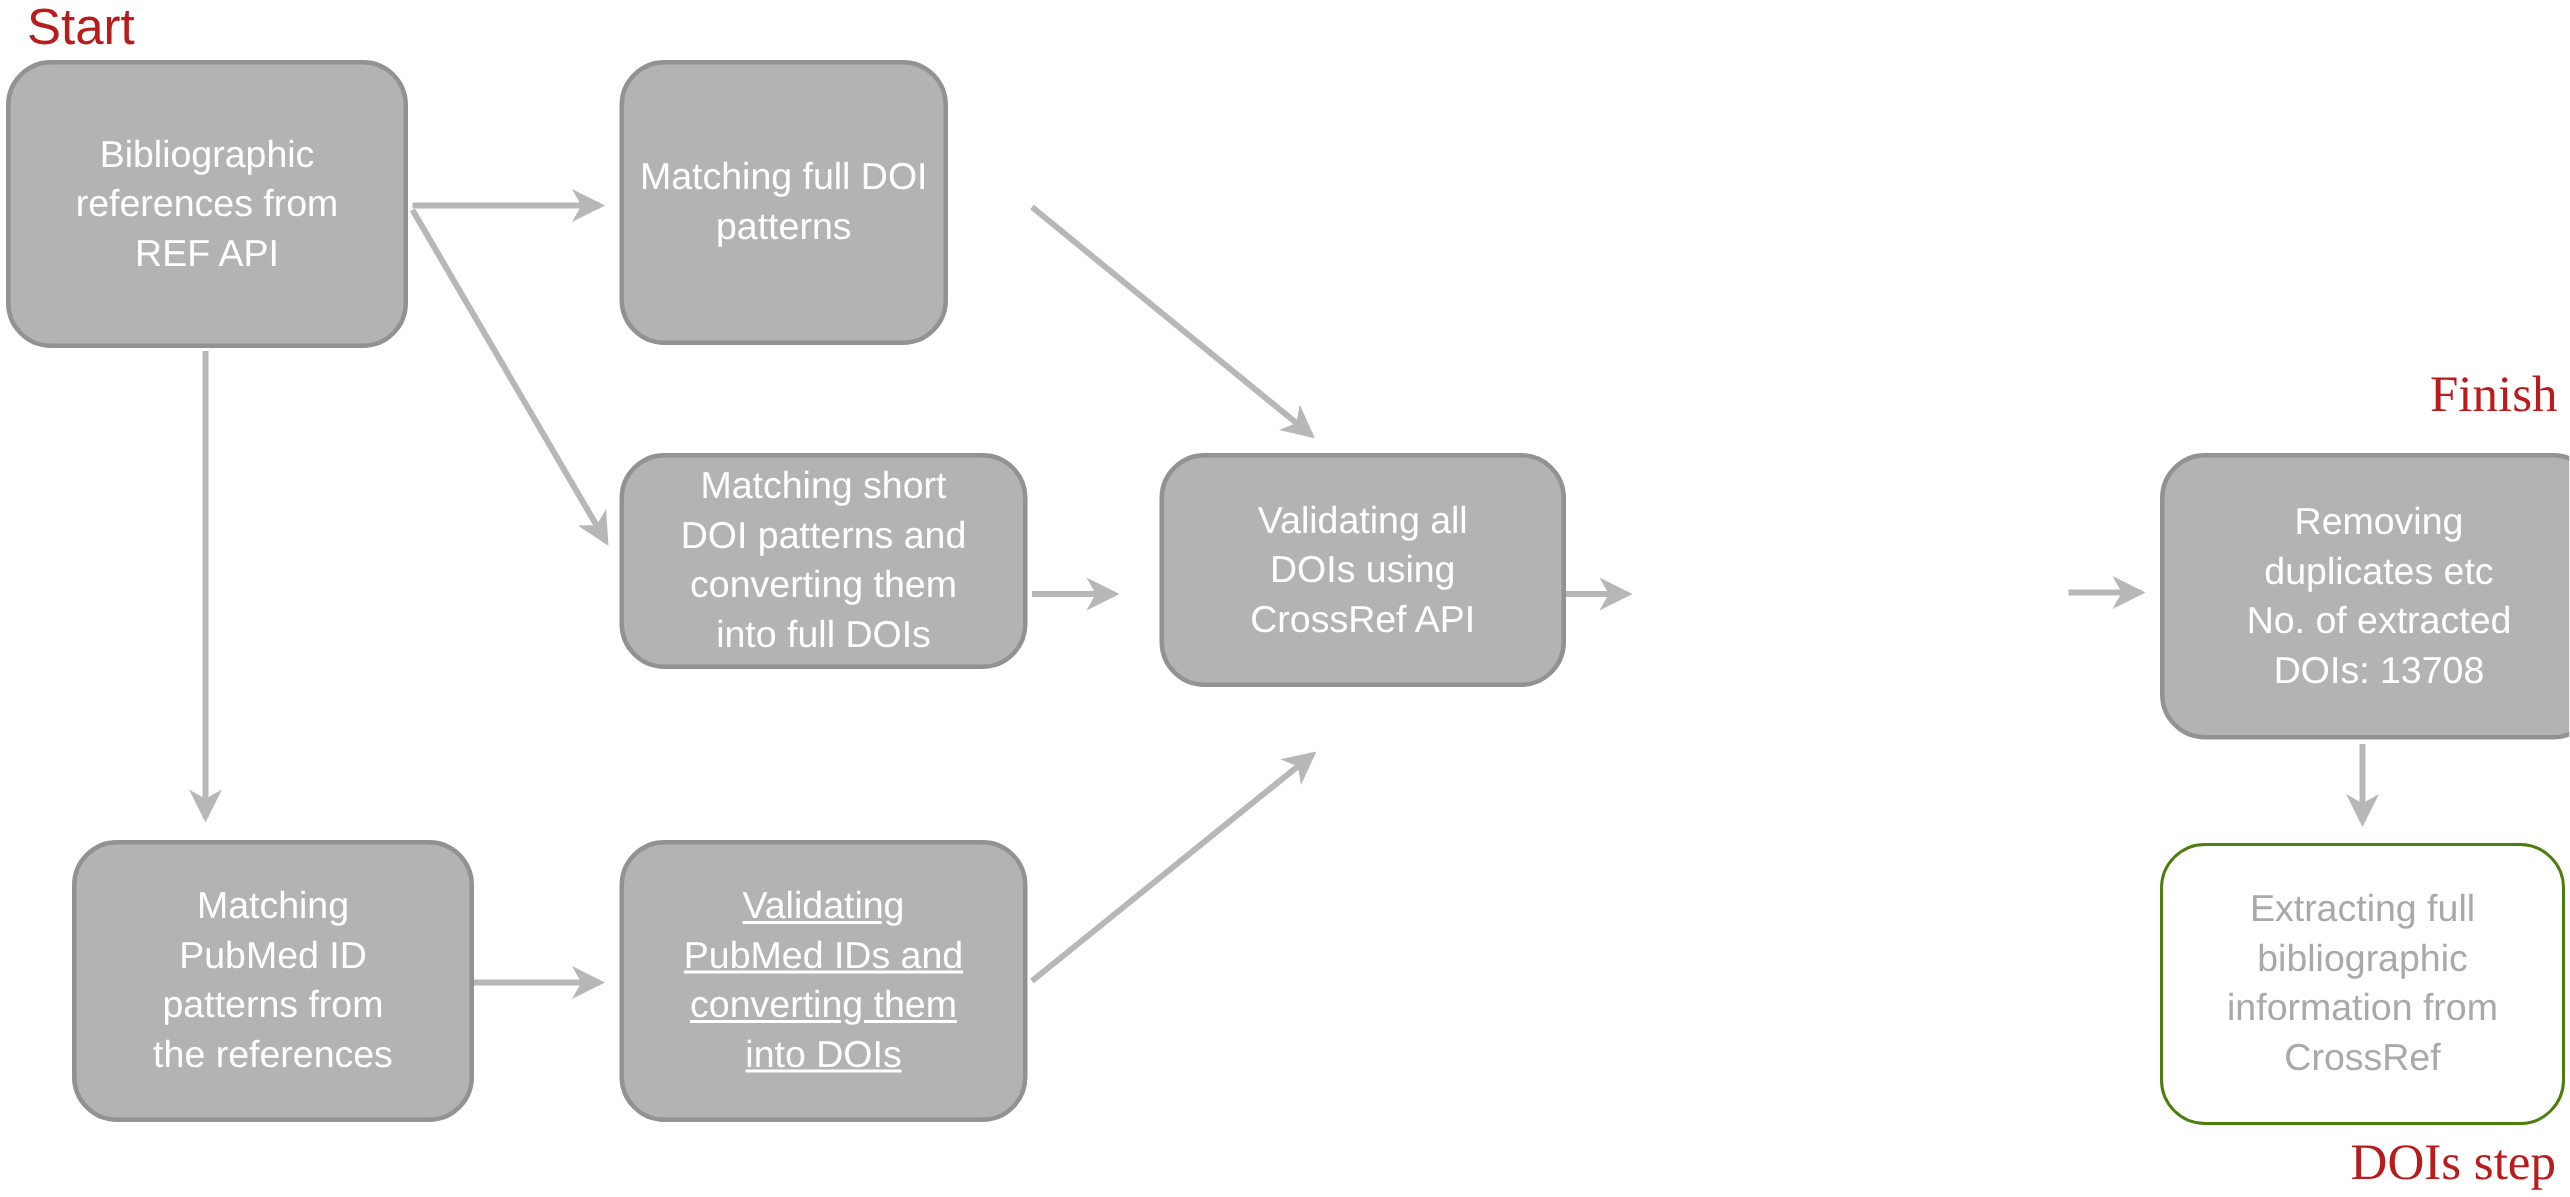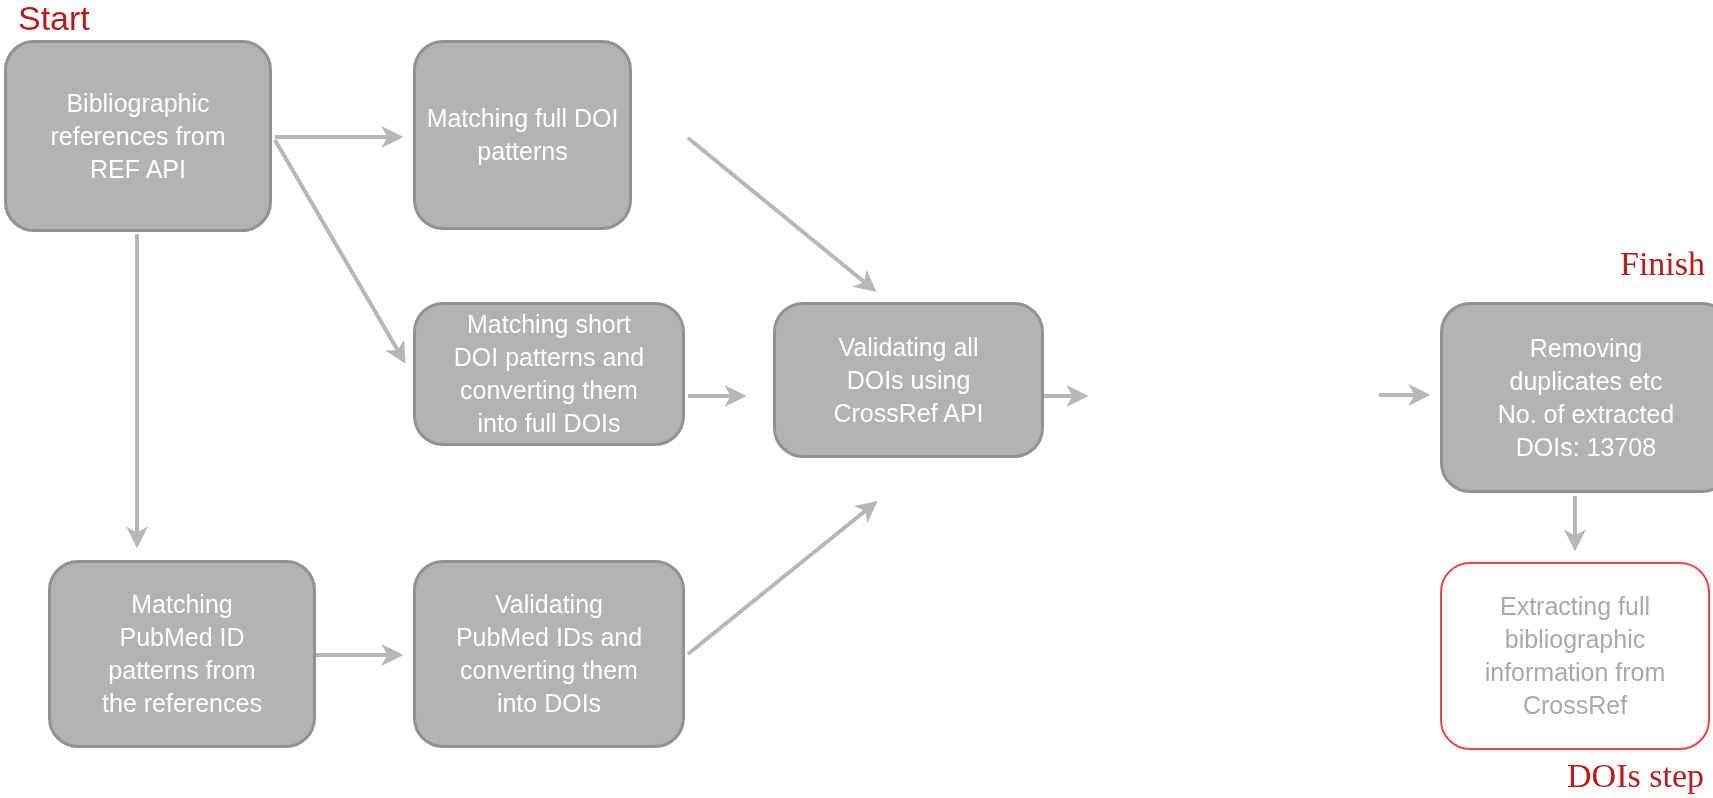--- a/index.html
+++ b/index.html
@@ -35,40 +35,40 @@
     text-align: center;
     font-size: 25px;
     line-height: 33px;
   }
   .node .node-label {
     white-space: pre-line;
     padding: 0 6px;
   }
   .node.extra {
     background: #ffffff;
-    border: 2px solid #ef4444;
+    border: 2px solid #4d7c0f;
     color: #a9a9a9;
   }
   .edge-label {
     position: absolute;
     color: #b91c1c;
     font-size: 34px;
     line-height: 32px;
     white-space: nowrap;
   }
   .edge-label.right {
     text-align: right;
     font-family: Liberation Serif, serif;
   }
   
   .n-refs        { left: 4px;    top: 40px;  width: 268px; height: 192px; }
   .n-fulldoi     { left: 413px;  top: 40px;  width: 219px; height: 190px; }
   .n-shortdoi    { left: 413px;  top: 302px; width: 272px; height: 144px; }
   .n-pubmedmatch { left: 4px;    top: 560px; width: 268px; height: 188px; margin-left: 44px; }
-  .n-pubmedval   { left: 413px;  top: 560px; width: 272px; height: 188px; }
+  .n-pubmedval   { left: 413px;  top: 560px; width: 272px; height: 188px; text-decoration: underline; }
   .n-validate    { left: 757px;  top: 302px; width: 271px; height: 156px; margin-left: 16px; }
   .n-fixing      { left: 1098px; top: 300px; width: 279px; height: 190px; }
   .n-removing    { left: 1440px; top: 302px; width: 292px; height: 191px; }
   .n-extract     { left: 1440px; top: 562px; width: 270px; height: 188px; }
   .lbl-start     { left: 18px;   top: 2px; }
   .lbl-finish    { left: 1620px; top: 248px; width: 82px; }
   .lbl-extra     { left: 1562px; top: 760px; width: 142px; }
 </style>
 </head>
 <body>

